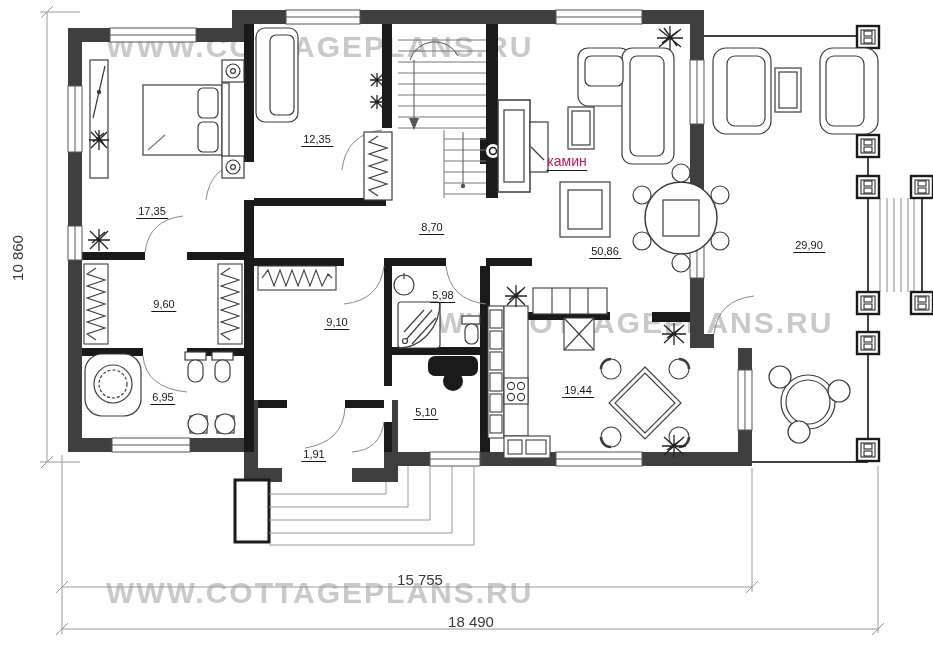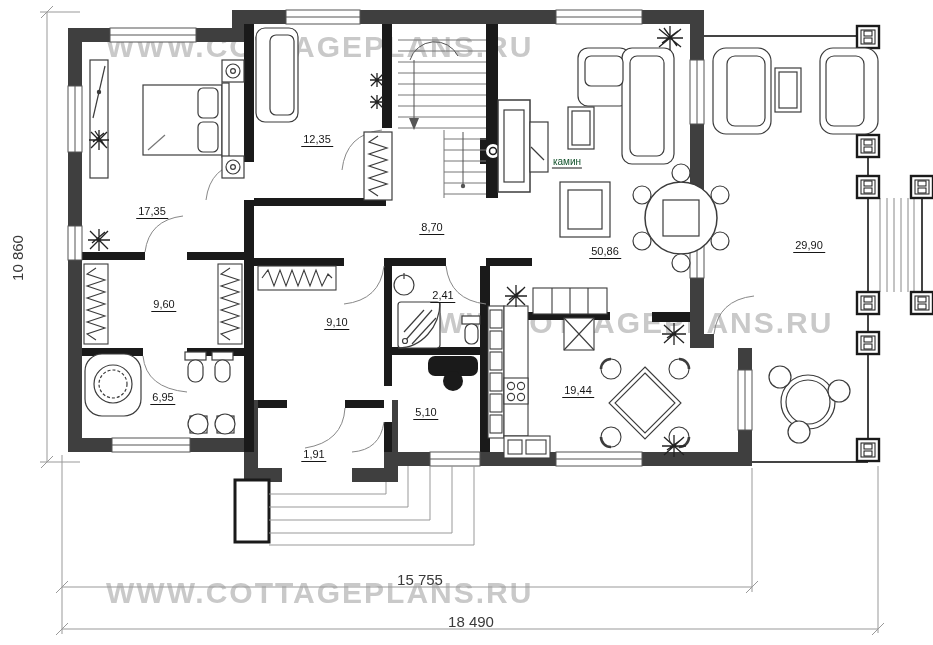--- a/index.html
+++ b/index.html
@@ -5,21 +5,21 @@
   html,body{margin:0;padding:0;background:#fff;}
   .canvas{position:relative;width:933px;height:645px;background:#fff;overflow:hidden;
           font-family:"Liberation Sans",sans-serif;}
   .wm{position:absolute;z-index:1;font-weight:bold;font-size:30px;letter-spacing:2px;
       color:#c9c9c9;white-space:nowrap;}
   .plan-svg{position:absolute;left:0;top:0;z-index:2;}
   .room-label{position:absolute;z-index:3;transform:translate(-50%,-50%);
       font-size:11px;color:#161616;border-bottom:1px solid #161616;
       padding:0 2px 1px 2px;white-space:nowrap;}
   .fire-label{position:absolute;z-index:3;transform:translate(-50%,-50%);
-      font-size:10px;color:#14532d;border-bottom:1px solid #161616;padding:0 1px 1px;}
+      font-size:14px;color:#be185d;border-bottom:1px solid #161616;padding:0 1px 1px;}
   .dim{position:absolute;z-index:3;font-size:15px;color:#3a3a3a;white-space:nowrap;
       transform:translate(-50%,-50%);}
   .dim.vert{transform:translate(-50%,-50%) rotate(-90deg);}
 </style>
 </head>
 <body>
 
 <div class="canvas">
 
   <div class="wm" style="left:106px;top:30px;">WWW.COTTAGEPLANS.RU</div>
@@ -483,21 +483,21 @@
           <path d="M-10,-9 L10,9 M10,-9 L-10,9 M0,-11 L0,11 M-12,0 L12,0 M-7,4 L8,-7"></path>
         </g>
     </g>
   </svg>
 
   <div class="room-label" style="left:152px;top:212px;">17,35</div>
   <div class="room-label" style="left:317px;top:140px;">12,35</div>
   <div class="room-label" style="left:432px;top:228px;">8,70</div>
   <div class="room-label" style="left:164px;top:305px;">9,60</div>
   <div class="room-label" style="left:337px;top:323px;">9,10</div>
-  <div class="room-label" style="left:443px;top:296px;">2,41</div>
+  <div class="room-label" style="left:443px;top:296px;">5,98</div>
   <div class="room-label" style="left:163px;top:398px;">6,95</div>
   <div class="room-label" style="left:426px;top:413px;">5,10</div>
   <div class="room-label" style="left:314px;top:455px;">1,91</div>
   <div class="room-label" style="left:578px;top:391px;">19,44</div>
   <div class="room-label" style="left:605px;top:252px;">50,86</div>
   <div class="room-label" style="left:809px;top:246px;">29,90</div>
 
   <div class="fire-label" style="left:567px;top:162px;">камин</div>
 
   <div class="dim vert" style="left:17px;top:258px;">10 860</div>

